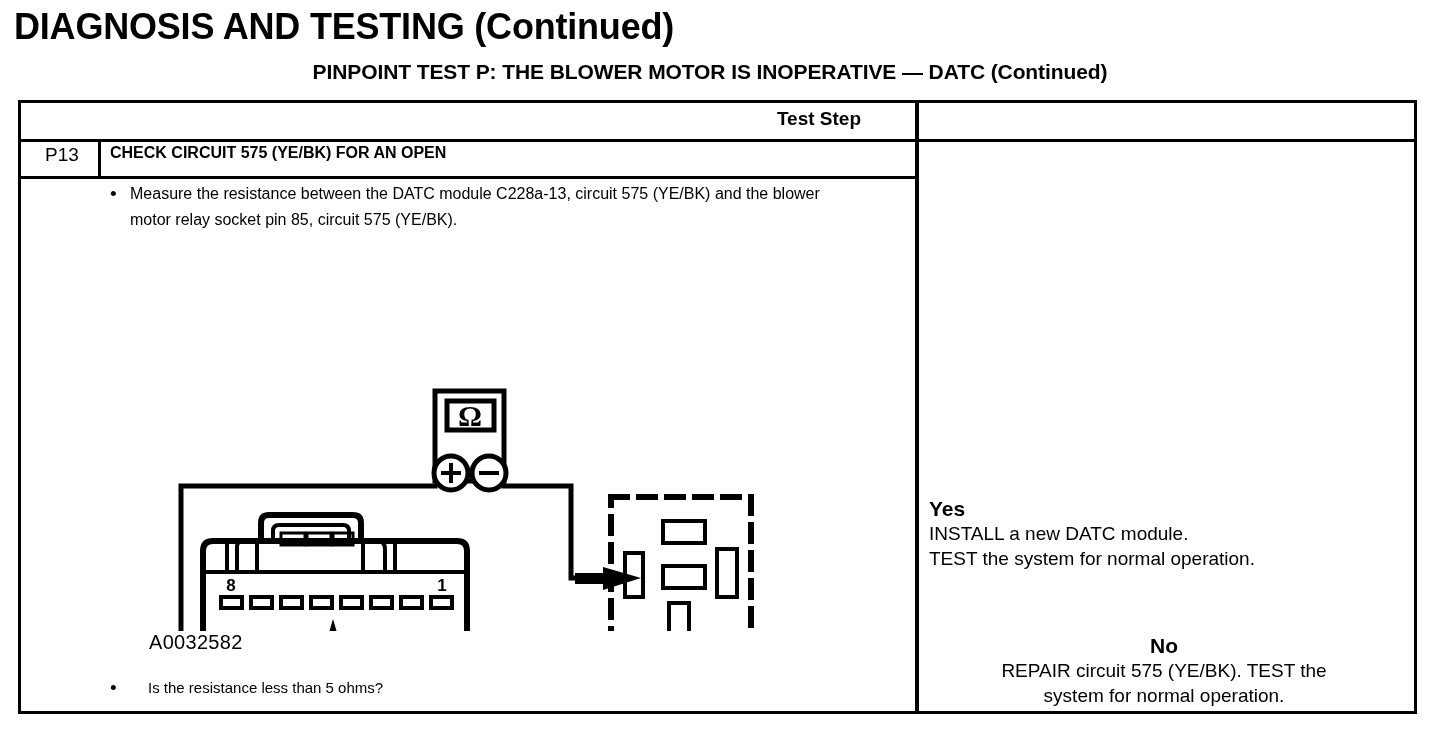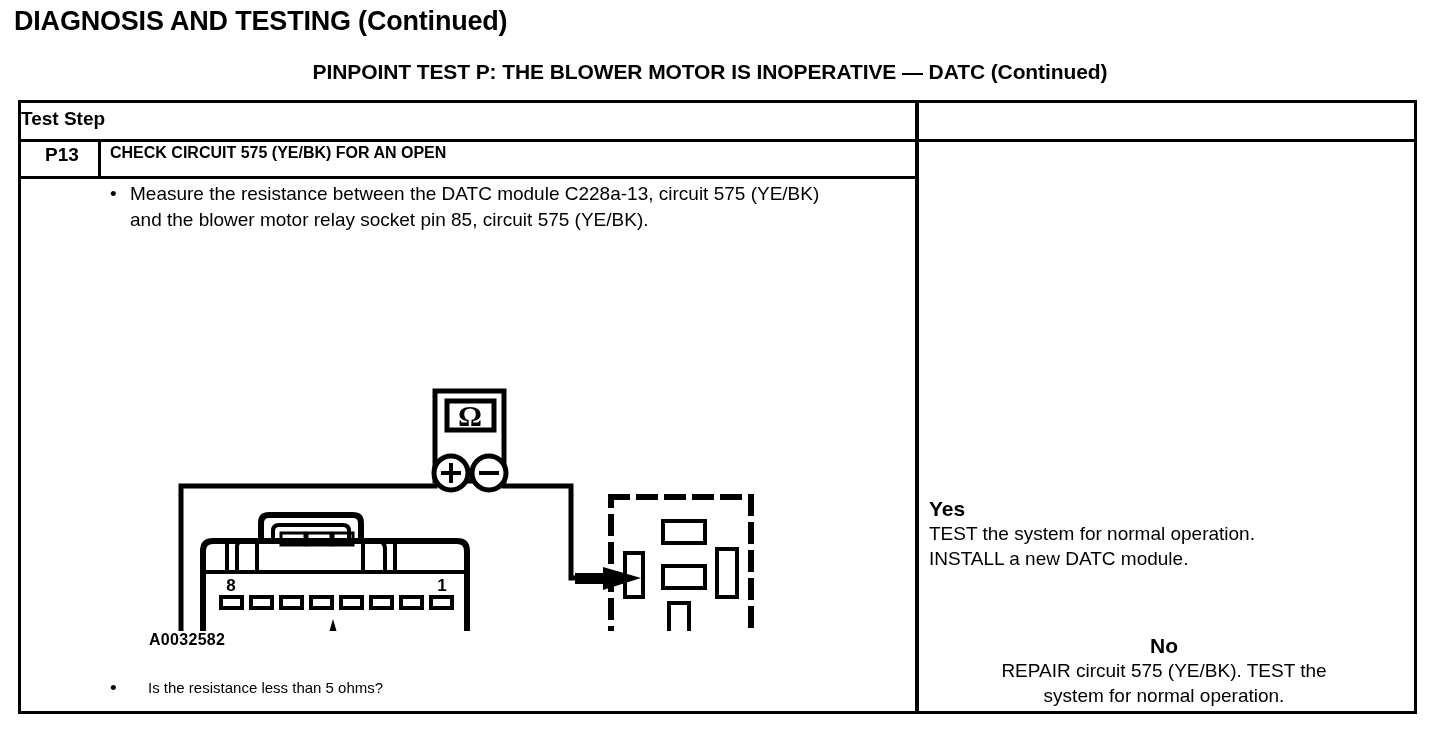--- a/index.html
+++ b/index.html
@@ -15,21 +15,21 @@
     color: #000000;
     position: relative;
     overflow: hidden;
   }
 
   
   .page-title {
     position: absolute;
     left: 14px;
     top: 6px;
-    font-size: 27px;
+    font-size: 36px;
     font-weight: bold;
     letter-spacing: -0.2px;
     white-space: nowrap;
   }
   .page-subtitle {
     position: absolute;
     left: 0;
     right: 36px;
     top: 60px;
     text-align: center;
@@ -80,42 +80,42 @@
     width: 3px;
     height: 34px;
     background: #000;
   }
 
   .hdr-teststep {
     position: absolute;
     left: 0;
     top: 5px;
     width: 840px;
-    text-align: left;
+    text-align: right;
     font-size: 19px;
     font-weight: bold;
   }
   .hdr-result {
     position: absolute;
     left: 898px;
     top: 5px;
     width: 495px;
     text-align: center;
     font-size: 19px;
     font-weight: bold;
   }
 
   .p13-label {
     position: absolute;
     left: 0;
     top: 41px;
     width: 82px;
     text-align: center;
     font-size: 19px;
-    font-weight: bold;
+    font-weight: normal;
   }
   .p13-heading {
     position: absolute;
     left: 89px;
     top: 41px;
     font-size: 16px;
     font-weight: bold;
     white-space: nowrap;
   }
 
@@ -131,42 +131,42 @@
     text-align: left;
     padding-left: 6px;
     box-sizing: border-box;
   }
   .measure-block {
     left: 83px;
     top: 78px;
     width: 760px;
   }
   .measure-text {
-    font-size: 19px;
+    font-size: 16px;
     line-height: 26px;
     width: 715px;
   }
   .question-block {
     left: 83px;
     top: 572px;
   }
   .question-text {
     font-size: 15px;
     font-weight: normal;
     line-height: 26px;
     white-space: nowrap;
     padding-left: 18px;
   }
 
   .art-number {
     position: absolute;
     left: 128px;
     top: 528px;
-    font-size: 16px;
-    font-weight: bold;
+    font-size: 20px;
+    font-weight: normal;
     letter-spacing: 0.3px;
   }
 
   
   .diagram {
     position: absolute;
     left: 130px;
     top: 178px;
     width: 620px;
     height: 350px;
@@ -305,22 +305,22 @@
 
   <div class="art-number">A0032582</div>
 
   <div class="bullet-row question-block">
     <div class="bullet-dot">•</div>
     <div class="question-text">Is the resistance less than 5 ohms?</div>
   </div>
 
   <div class="result-block result-yes">
     <div class="result-label">Yes</div>
+    <div class="result-text">INSTALL a new DATC module.</div>
     <div class="result-text">TEST the system for normal operation.</div>
-    <div class="result-text">INSTALL a new DATC module.</div>
   </div>
 
   <div class="result-block result-no">
     <div class="result-label">No</div>
     <div class="result-text">REPAIR circuit 575 (YE/BK). TEST the</div>
     <div class="result-text">system for normal operation.</div>
   </div>
 
 </div>
 

